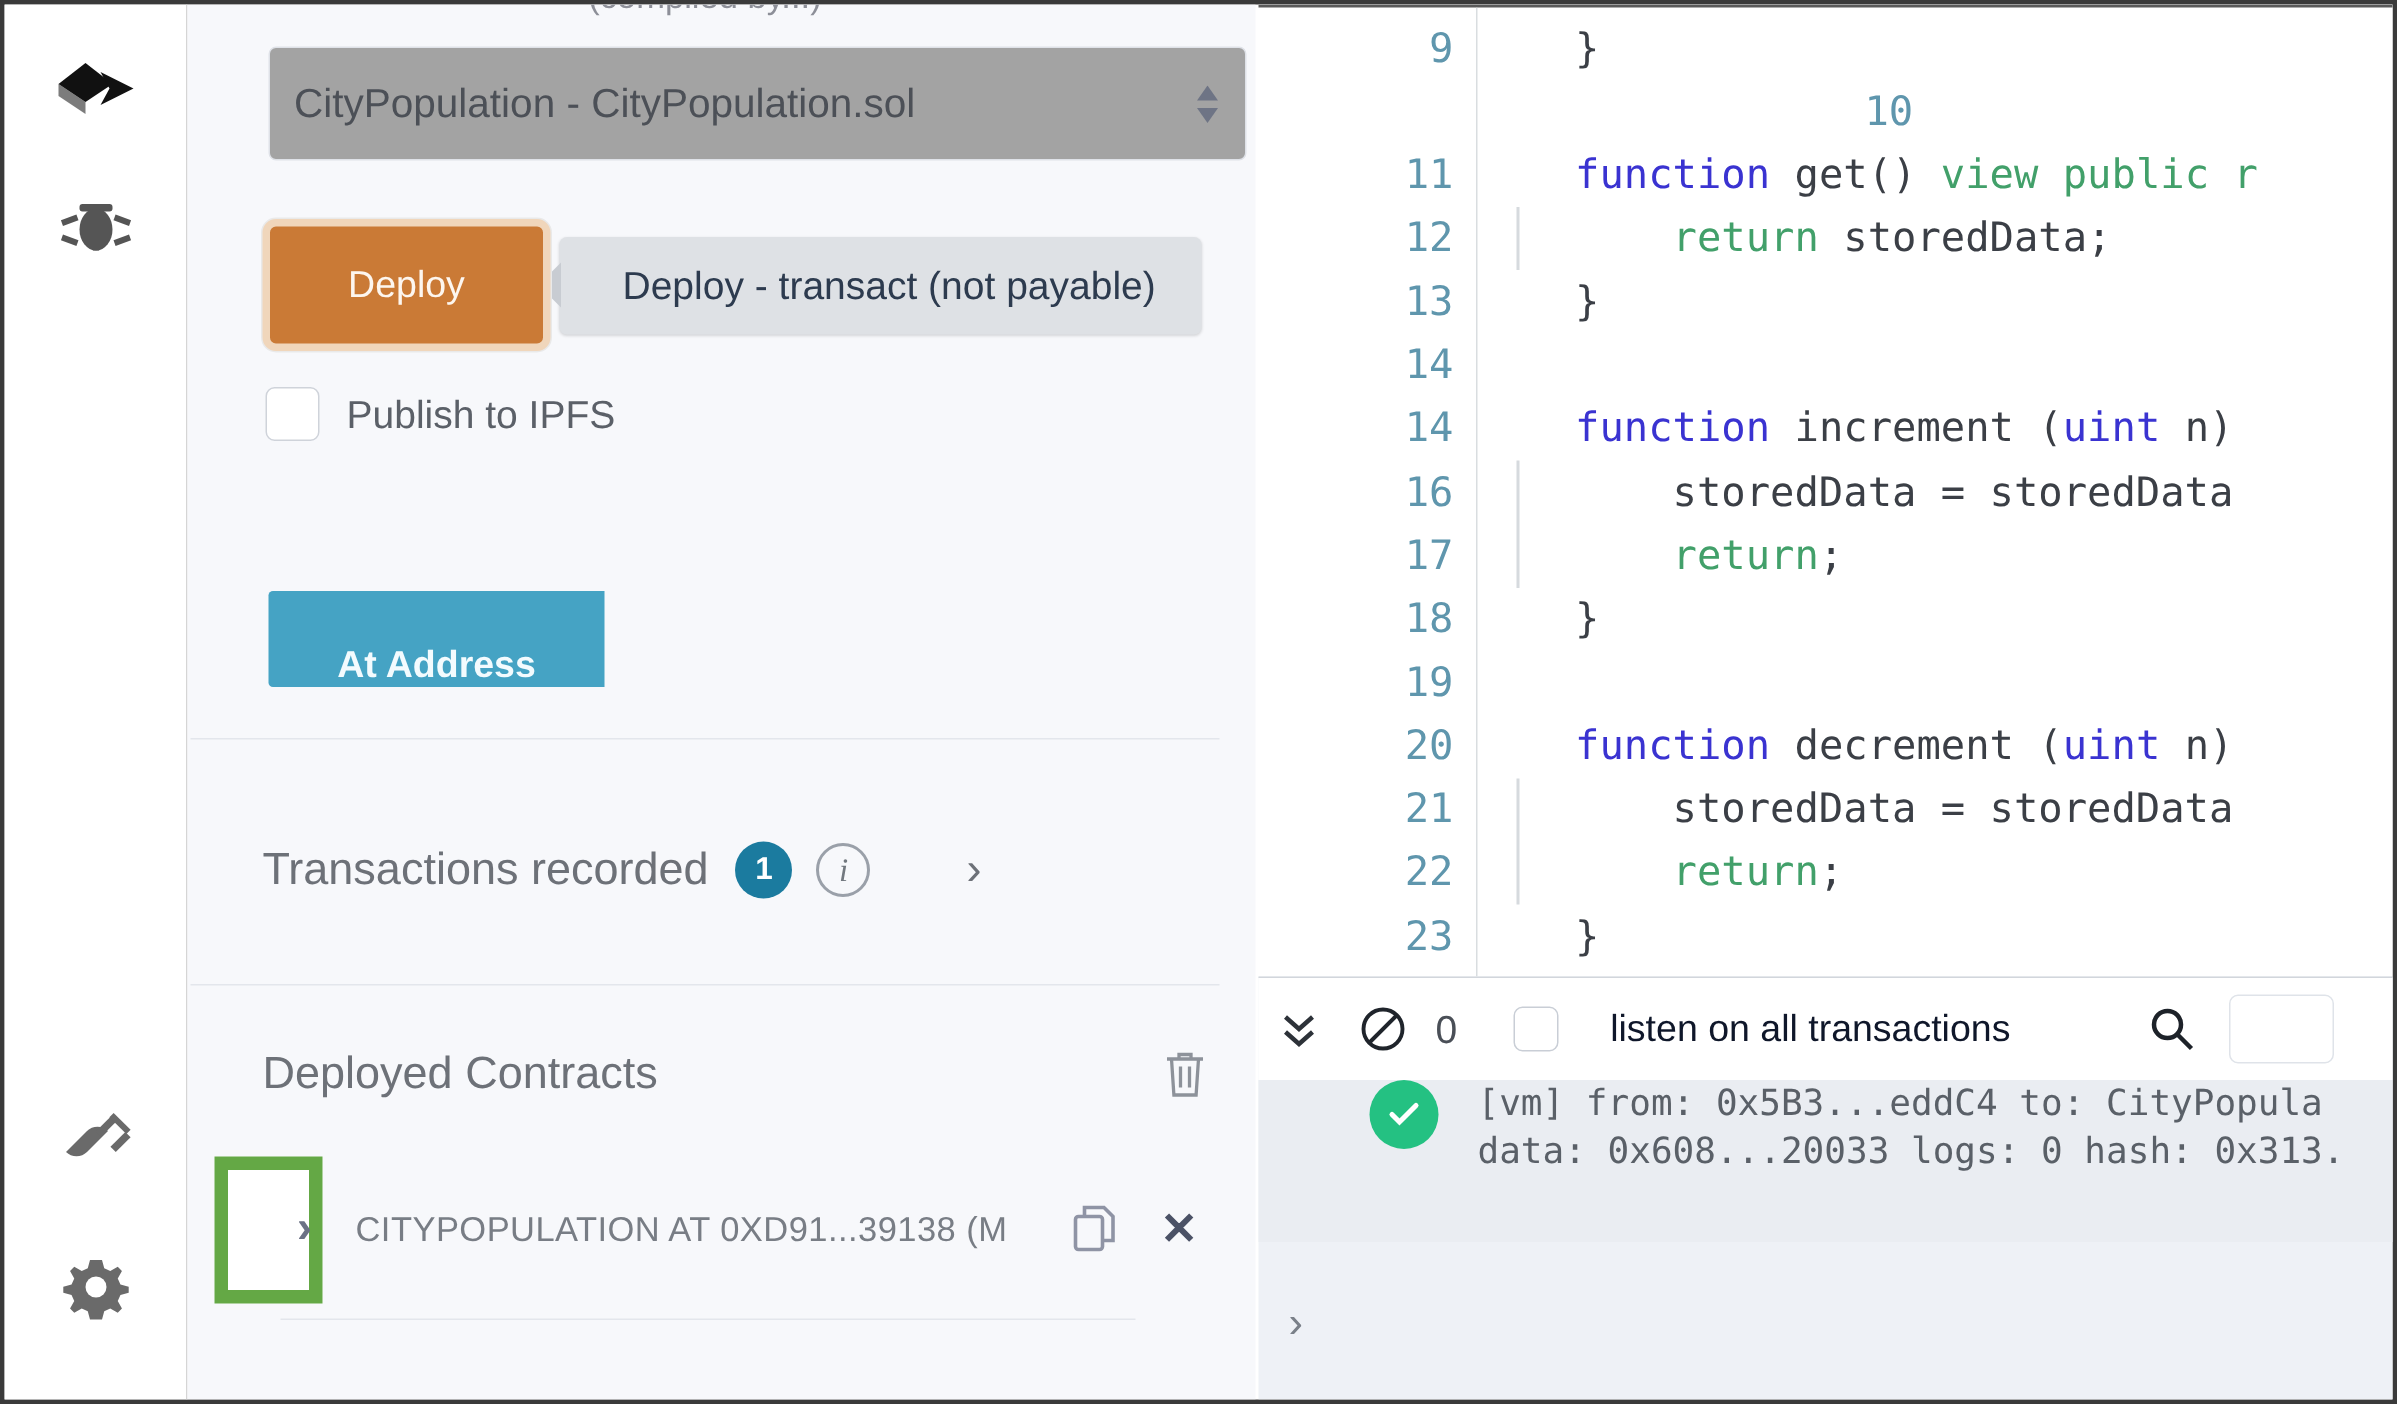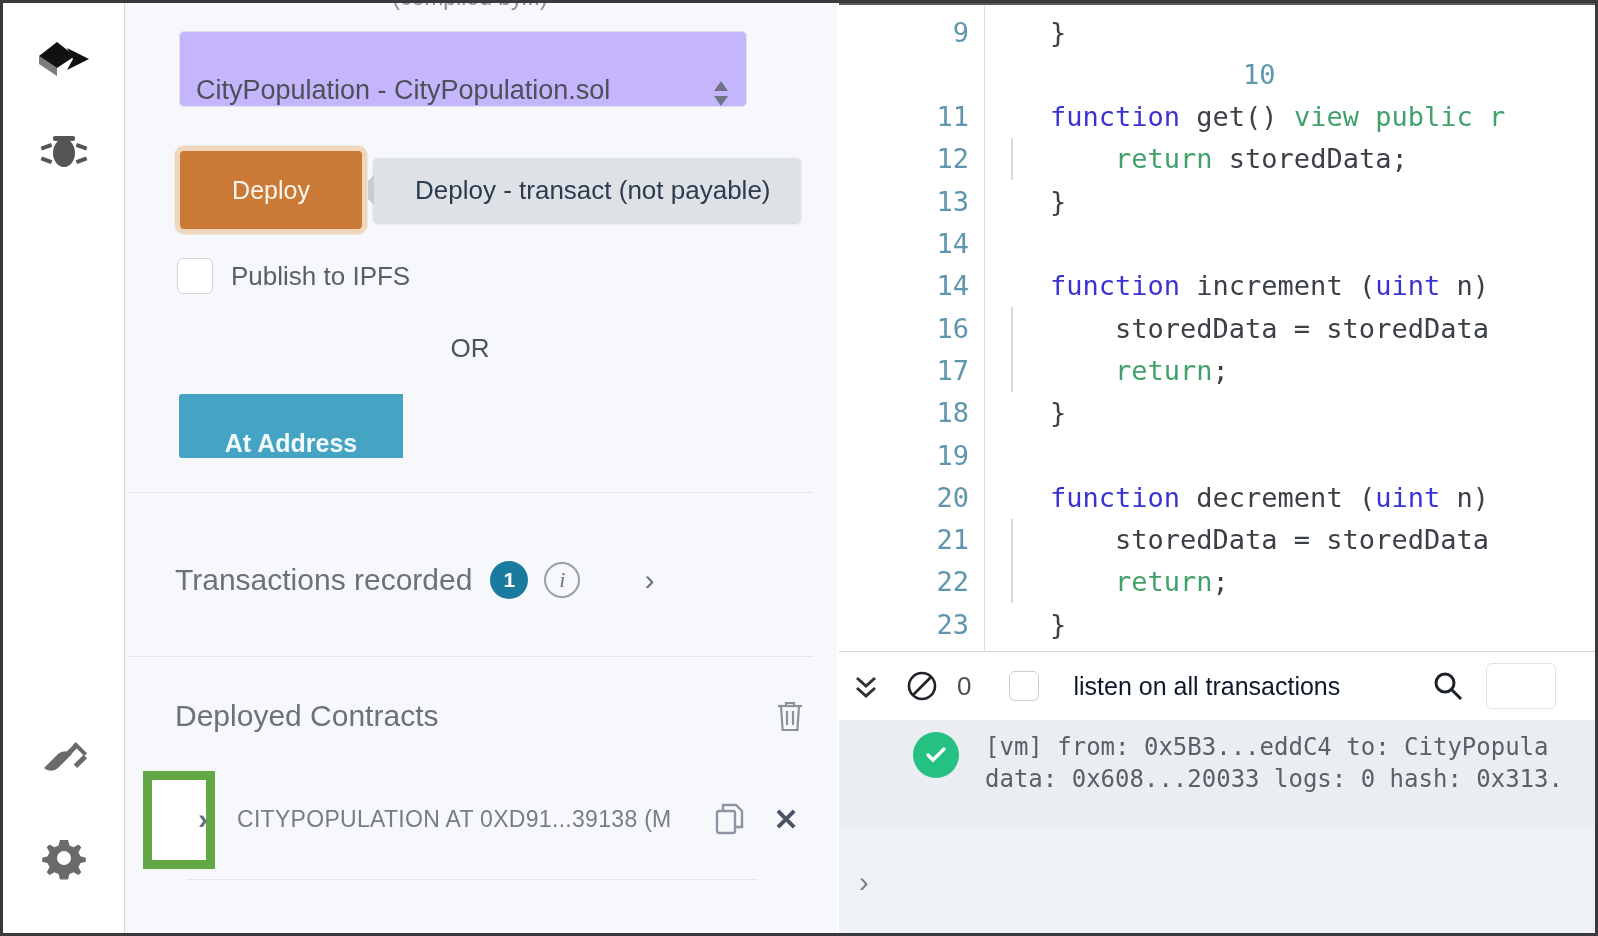--- a/index.html
+++ b/index.html
@@ -50,25 +50,25 @@
     display: block;
     position: relative; top: -19px;
     text-align: center;
     font-size: 23px;
     color: #8d8f98;
   }
 
   
   #contract-select {
     position: absolute; left: 54px; top: 28px;
-    width: 568px; height: 76px;
-    background: #c4b5fd;
+    width: 652px; height: 76px;
+    background: #a3a3a3;
     border: 1px solid #dfe2e8;
     border-radius: 5px;
-    display: flex; align-items: flex-end;
+    display: flex; align-items: center;
     padding: 0 16px;
   }
   #contract-select .sel-text {
     flex: 1;
     font-size: 27px;
     color: #4c5057;
     white-space: nowrap;
   }
   .updown {
     display: flex; flex-direction: column; gap: 3px;
@@ -297,21 +297,20 @@
     background: #ffffff;
     border: 1px solid #dfe3e9;
     border-radius: 6px;
   }
 
   #term-log {
     position: absolute; left: 0; top: 68px;
     width: 759px; height: 108px;
     background: #eaedf2;
     display: flex; align-items: flex-start;
-    padding-top: 12px;
   }
   #log-status-icon {
     margin-left: 74px;
     width: 46px; height: 46px; border-radius: 50%;
     background: #24c182; color: #ffffff;
     display: flex; align-items: center; justify-content: center;
     font-size: 26px; font-weight: 700;
     flex: 0 0 auto;
   }
   #log-text {
@@ -397,21 +396,20 @@
 
     <div id="deploy-button">
       <span>Deploy</span>
     </div>
 
     <div id="ipfs-row">
       <span id="ipfs-checkbox"></span>
       <span id="ipfs-label">Publish to IPFS</span>
     </div>
 
-    <div id="or-text">OR</div>
 
     <div id="at-address-row">
       <div id="at-address-button">
         <span>At Address</span>
       </div>
     </div>
 
     <div class="divider-line" id="div-1"></div>
 
     <div id="tx-recorded-row">

